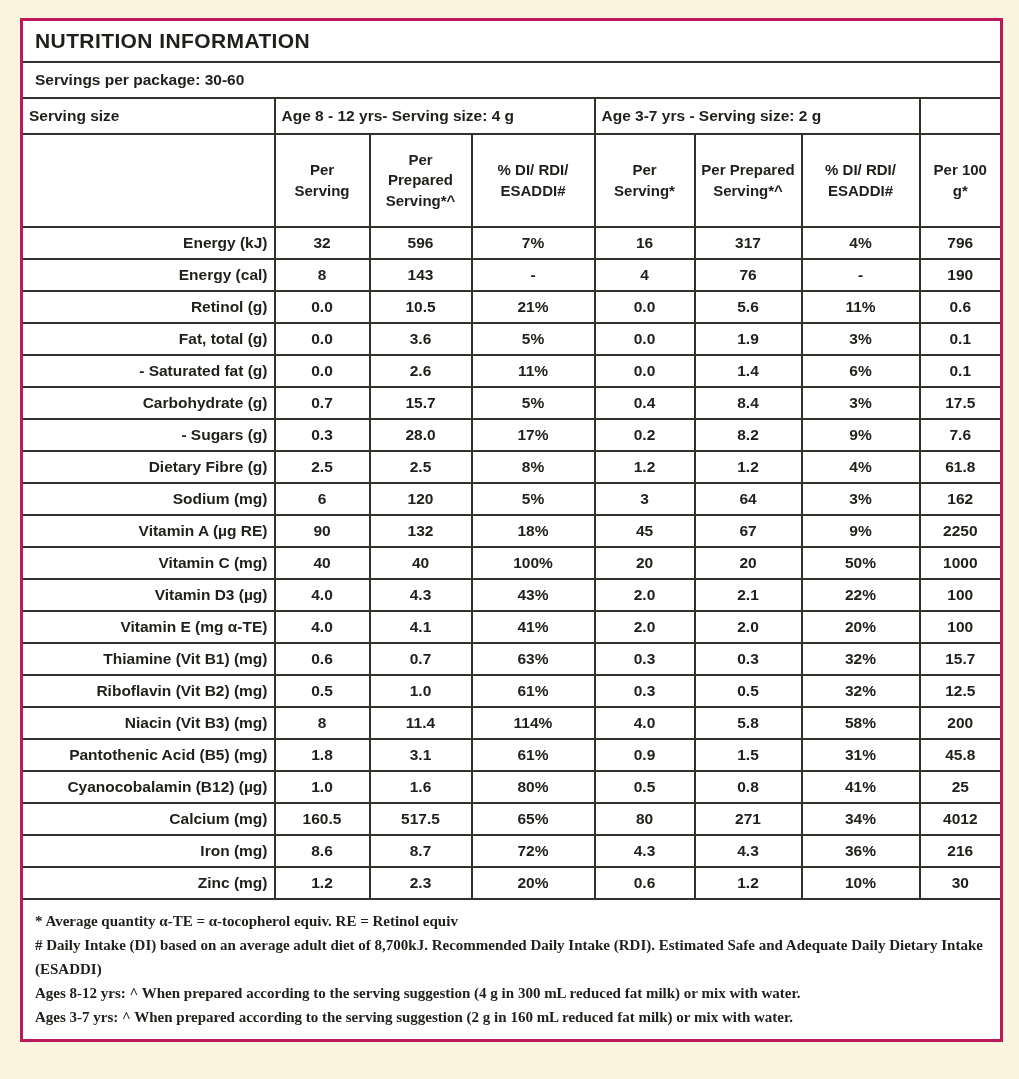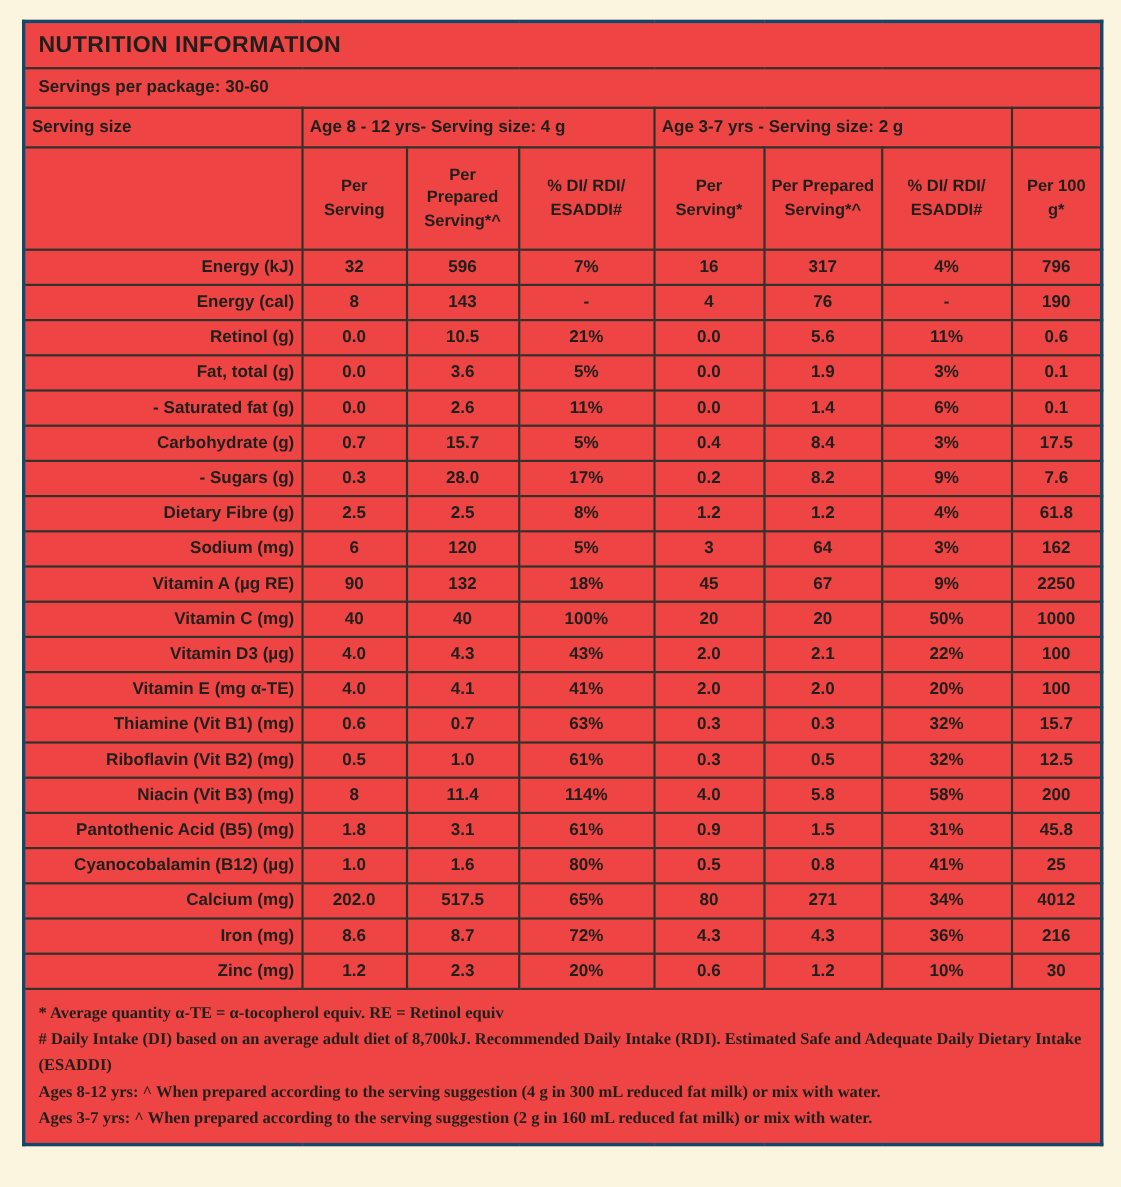--- a/index.html
+++ b/index.html
@@ -14,22 +14,22 @@
     position: relative;
     width: 1019px; height: 1079px;
     background: #fbf4df;
   }
   table.nutrition-table {
     position: absolute;
     left: 20px; top: 18px;
     width: 980px;
     border-collapse: collapse;
     table-layout: fixed;
-    background: #ef4444;
-    border: 3px solid #0c4a6e;
+    background: #ffffff;
+    border: 3px solid #be185d;
   }
   th, td {
     border: 2px solid #32312c;
     font-weight: bold;
     color: #201f1b;
     vertical-align: middle;
   }
   .title-cell {
     text-align: left;
     font-size: 21px;
@@ -296,21 +296,21 @@
           <td class="value-cell">1.0</td>
           <td class="value-cell">1.6</td>
           <td class="value-cell">80%</td>
           <td class="value-cell">0.5</td>
           <td class="value-cell">0.8</td>
           <td class="value-cell">41%</td>
           <td class="value-cell">25</td>
         </tr>
         <tr>
           <td class="label-cell">Calcium (mg)</td>
-          <td class="value-cell">202.0</td>
+          <td class="value-cell">160.5</td>
           <td class="value-cell">517.5</td>
           <td class="value-cell">65%</td>
           <td class="value-cell">80</td>
           <td class="value-cell">271</td>
           <td class="value-cell">34%</td>
           <td class="value-cell">4012</td>
         </tr>
         <tr>
           <td class="label-cell">Iron (mg)</td>
           <td class="value-cell">8.6</td>

